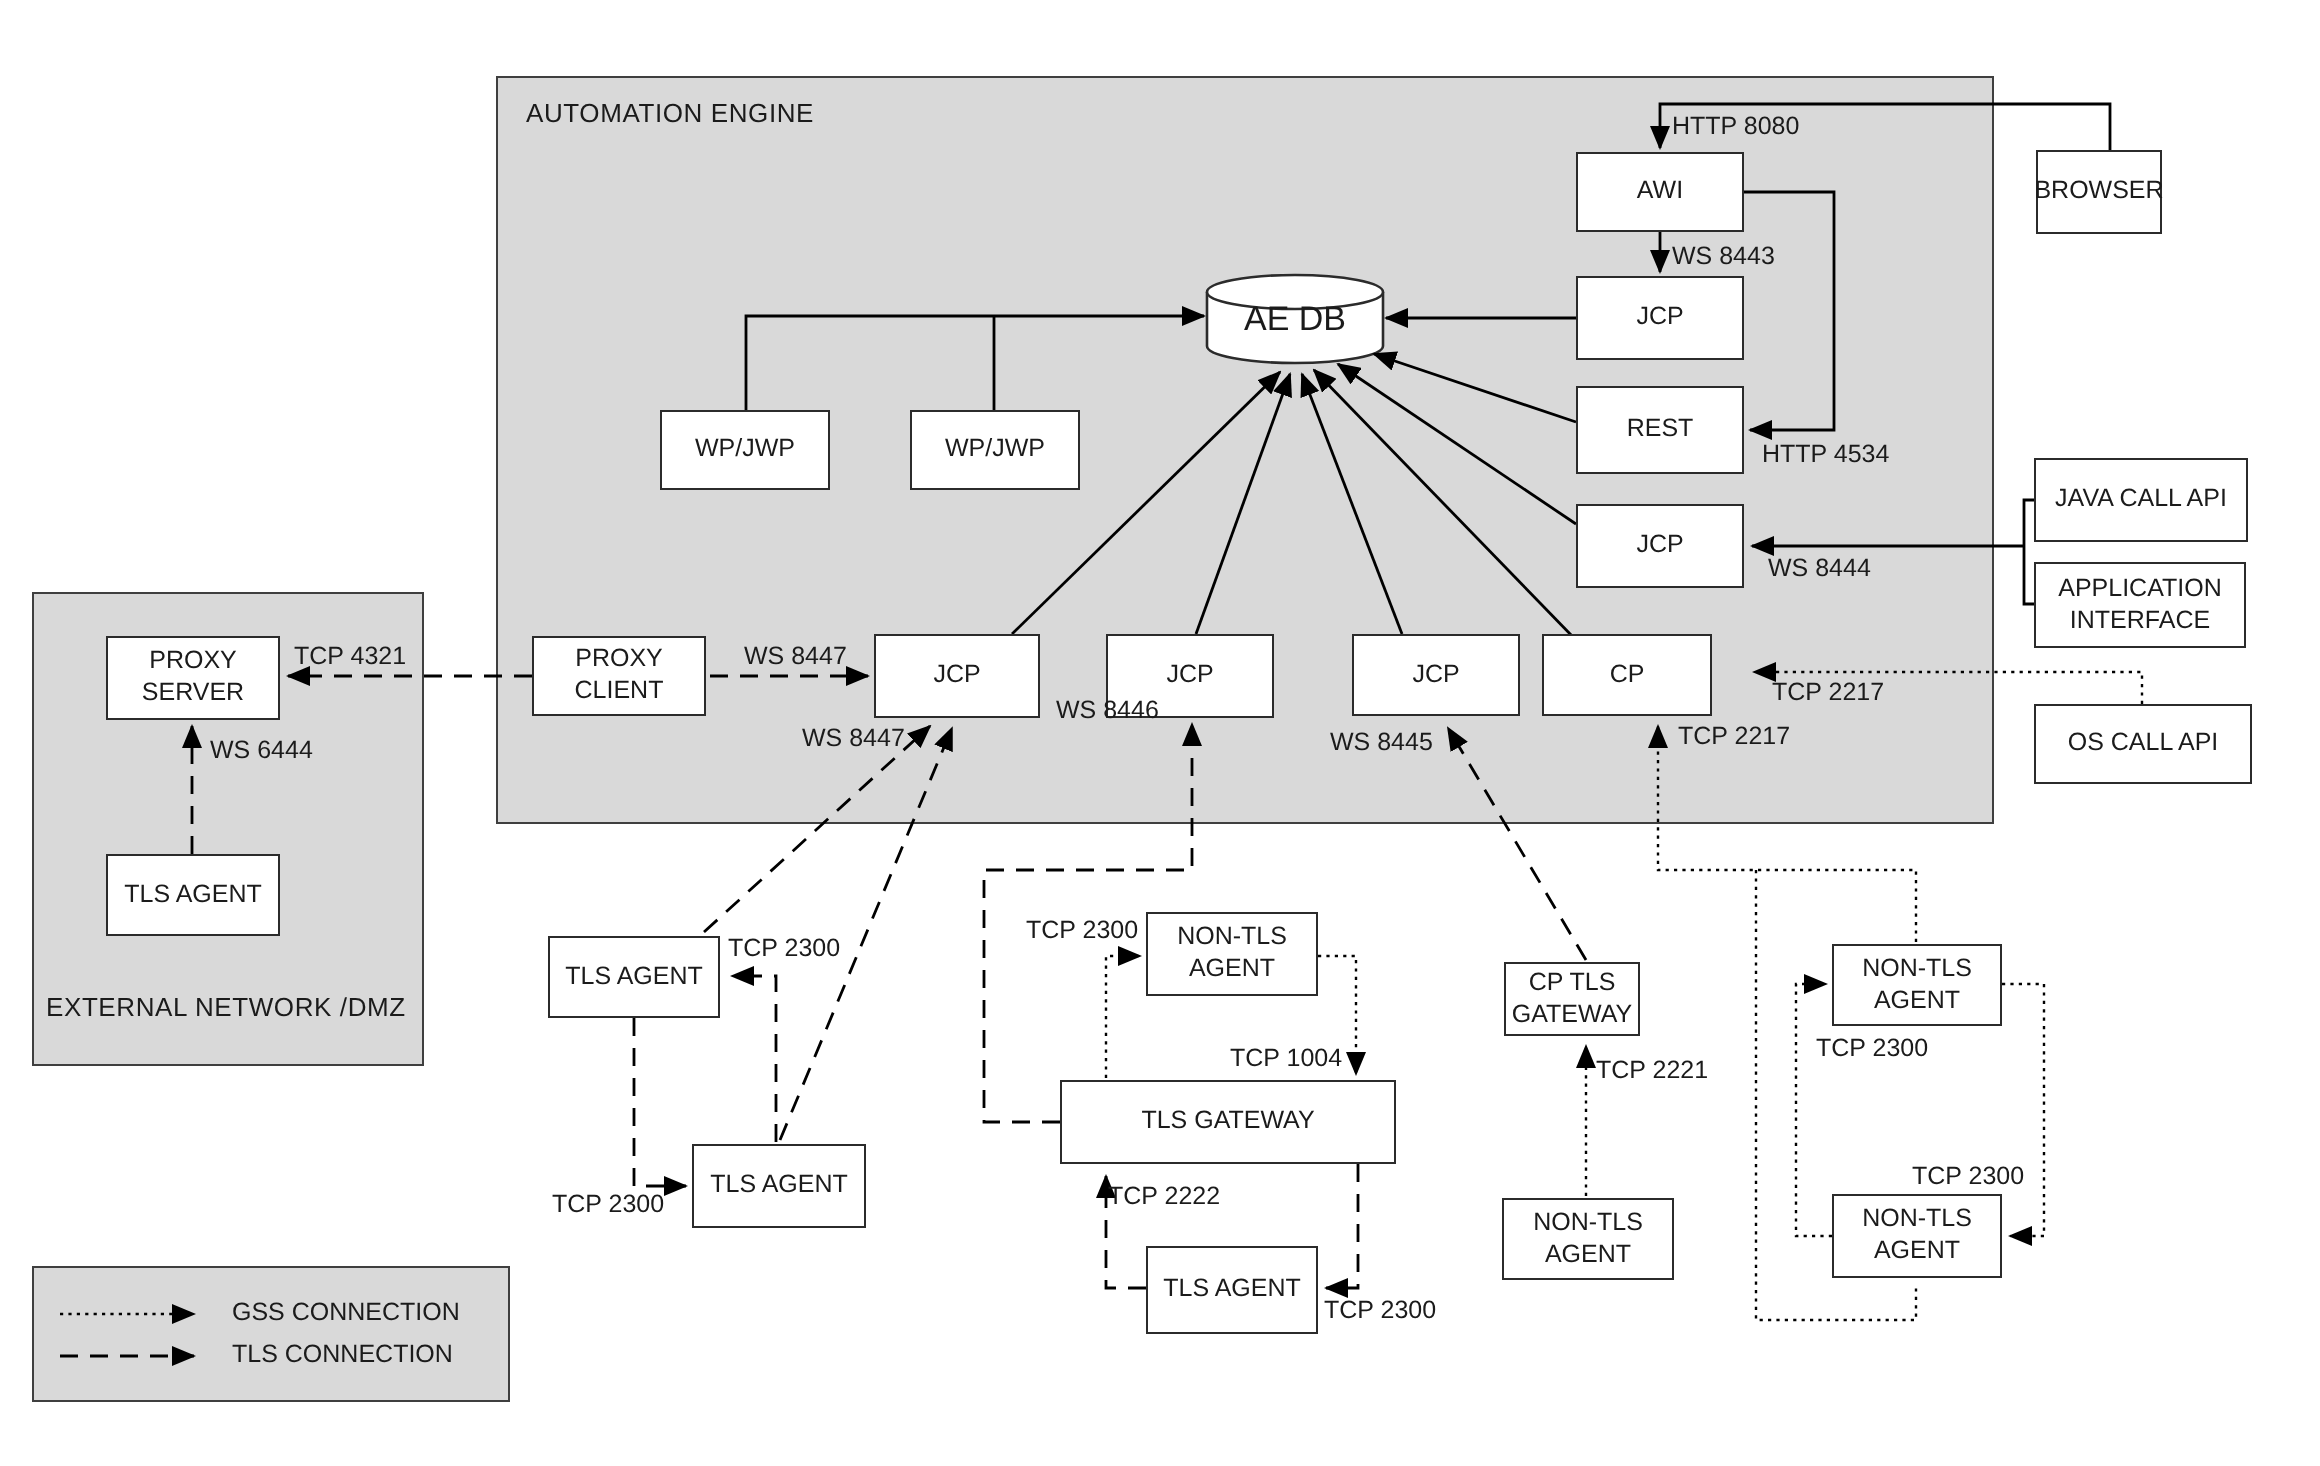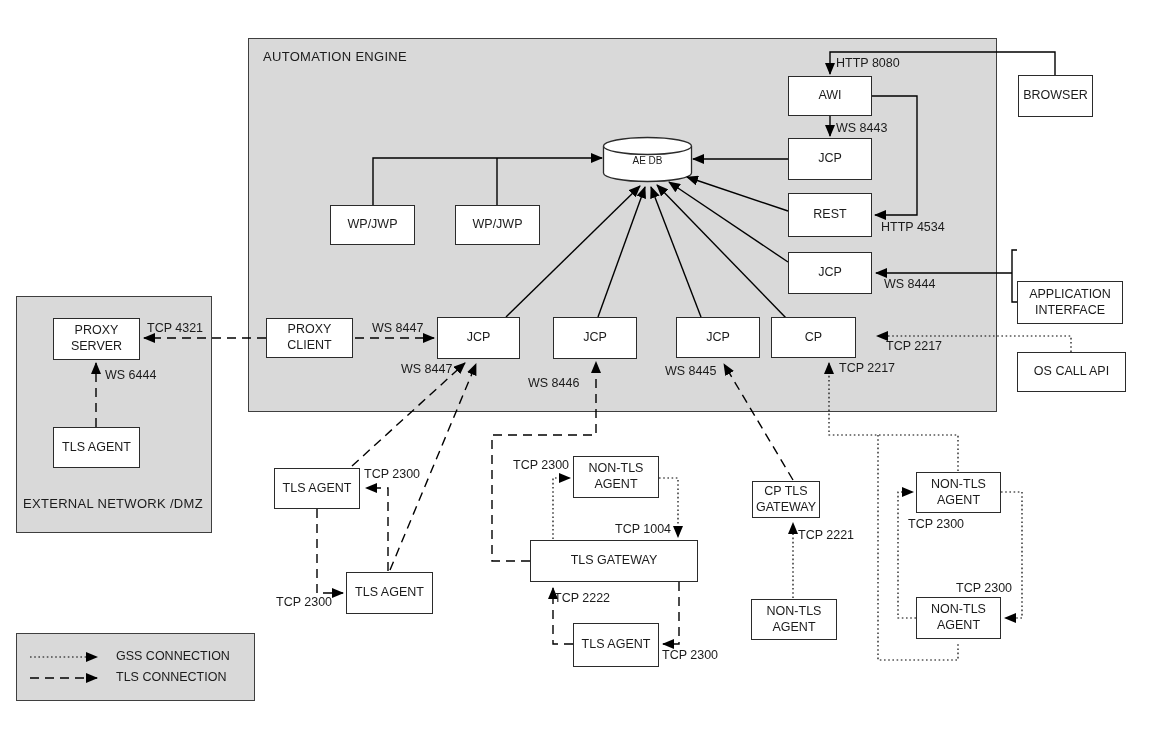--- a/index.html
+++ b/index.html
@@ -8,21 +8,21 @@
     font-family:"Liberation Sans",sans-serif;color:#1b1b1b;
   }
   .region{position:absolute;background:#d9d9d9;border:1.4px solid #3f3f3f;box-sizing:border-box;z-index:0;}
   .region-label{position:absolute;z-index:3;font-size:13px;letter-spacing:.3px;white-space:nowrap;}
   svg.wires{position:absolute;left:0;top:0;z-index:1;pointer-events:none;}
   .node{
     position:absolute;background:#ffffff;border:1.3px solid #2b2b2b;box-sizing:border-box;z-index:2;
     display:flex;align-items:center;justify-content:center;text-align:center;
     font-size:12.5px;line-height:1.25;white-space:pre-line;
   }
-  .dbl{position:absolute;z-index:2;font-size:10px;display:flex;align-items:center;justify-content:center;text-align:center;}
+  .dbl{position:absolute;z-index:2;font-size:17px;display:flex;align-items:center;justify-content:center;text-align:center;}
   .elabel{position:absolute;z-index:3;font-size:12.5px;white-space:nowrap;}
   .legend-label{position:absolute;z-index:3;font-size:12.5px;white-space:nowrap;}
 </style>
 </head>
 <body>
 
 <div class="canvas">
 
   <div class="region" style="left:248px;top:38px;width:749px;height:374px"></div>
   <div class="region" style="left:16px;top:296px;width:196px;height:237px"></div>
@@ -95,21 +95,22 @@
   <div class="node" style="left:788px;top:138px;width:84px;height:42px">JCP</div>
   <div class="node" style="left:788px;top:193px;width:84px;height:44px">REST</div>
   <div class="node" style="left:788px;top:252px;width:84px;height:42px">JCP</div>
   <div class="node" style="left:771px;top:317px;width:85px;height:41px">CP</div>
   <div class="node" style="left:330px;top:205px;width:85px;height:40px">WP/JWP</div>
   <div class="node" style="left:455px;top:205px;width:85px;height:40px">WP/JWP</div>
   <div class="dbl" style="left:605px;top:147px;width:85px;height:26px">AE DB</div>
   <div class="node" style="left:437px;top:317px;width:83px;height:42px">JCP</div>
   <div class="node" style="left:553px;top:317px;width:84px;height:42px">JCP</div>
   <div class="node" style="left:676px;top:317px;width:84px;height:41px">JCP</div>
-  <div class="node" style="left:1018px;top:75px;width:75px;height:42px">BROWSER</div>
+  <div class="node" style="left:1018px;top:75px;width:63px;height:42px">BROWSER</div>
+  <div class="node" style="left:1017px;top:229px;width:107px;height:42px">JAVA CALL API</div>
   <div class="node" style="left:1017px;top:281px;width:106px;height:43px">APPLICATION
 INTERFACE</div>
   <div class="node" style="left:1017px;top:352px;width:109px;height:40px">OS CALL API</div>
   <div class="node" style="left:53px;top:318px;width:87px;height:42px">PROXY
 SERVER</div>
   <div class="node" style="left:266px;top:318px;width:87px;height:40px">PROXY
 CLIENT</div>
   <div class="node" style="left:53px;top:427px;width:87px;height:41px">TLS AGENT</div>
   <div class="node" style="left:274px;top:468px;width:86px;height:41px">TLS AGENT</div>
   <div class="node" style="left:346px;top:572px;width:87px;height:42px">TLS AGENT</div>
@@ -129,21 +130,21 @@
   <div class="elabel" style="left:836px;top:56px">HTTP 8080</div>
   <div class="elabel" style="left:836px;top:121px">WS 8443</div>
   <div class="elabel" style="left:881px;top:220px">HTTP 4534</div>
   <div class="elabel" style="left:884px;top:277px">WS 8444</div>
   <div class="elabel" style="left:886px;top:339px">TCP 2217</div>
   <div class="elabel" style="left:839px;top:361px">TCP 2217</div>
   <div class="elabel" style="left:147px;top:321px">TCP 4321</div>
   <div class="elabel" style="left:372px;top:321px">WS 8447</div>
   <div class="elabel" style="left:105px;top:368px">WS 6444</div>
   <div class="elabel" style="left:401px;top:362px">WS 8447</div>
-  <div class="elabel" style="left:528px;top:376px">WS 8446</div>
+  <div class="elabel" style="left:528px;top:348px">WS 8446</div>
   <div class="elabel" style="left:665px;top:364px">WS 8445</div>
   <div class="elabel" style="left:364px;top:467px">TCP 2300</div>
   <div class="elabel" style="left:276px;top:595px">TCP 2300</div>
   <div class="elabel" style="left:513px;top:458px">TCP 2300</div>
   <div class="elabel" style="left:615px;top:522px">TCP 1004</div>
   <div class="elabel" style="left:554px;top:591px">TCP 2222</div>
   <div class="elabel" style="left:662px;top:648px">TCP 2300</div>
   <div class="elabel" style="left:798px;top:528px">TCP 2221</div>
   <div class="elabel" style="left:908px;top:517px">TCP 2300</div>
   <div class="elabel" style="left:956px;top:581px">TCP 2300</div>

